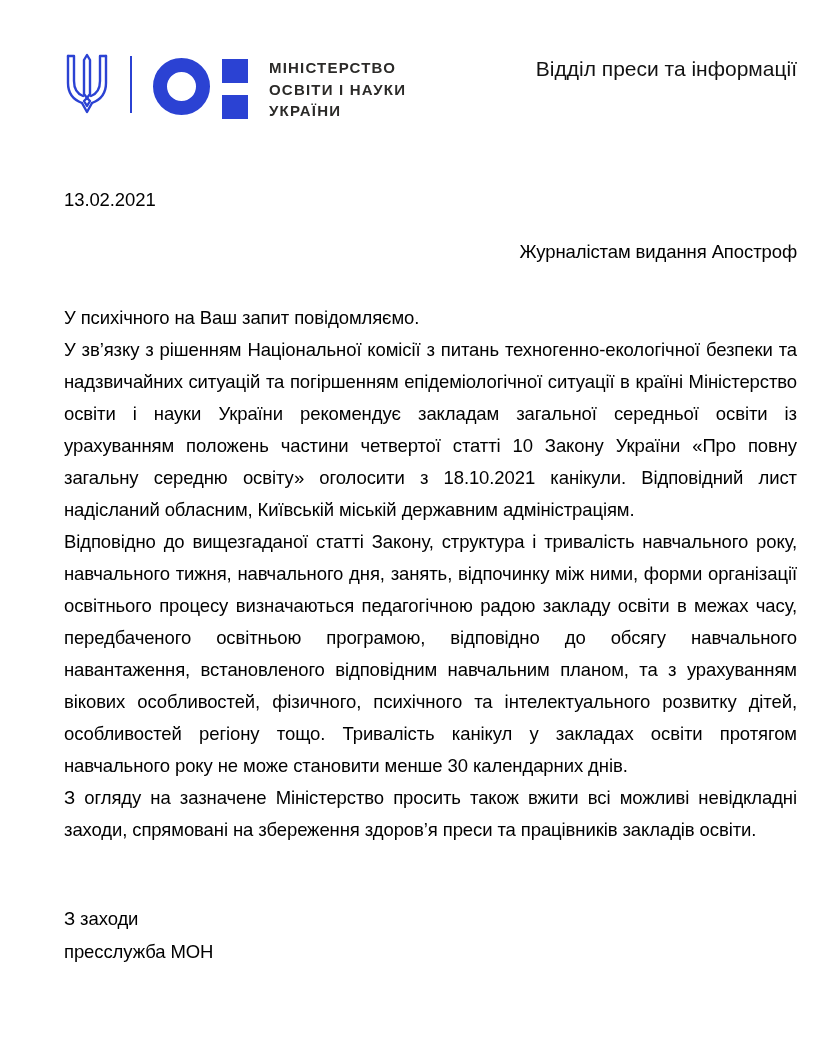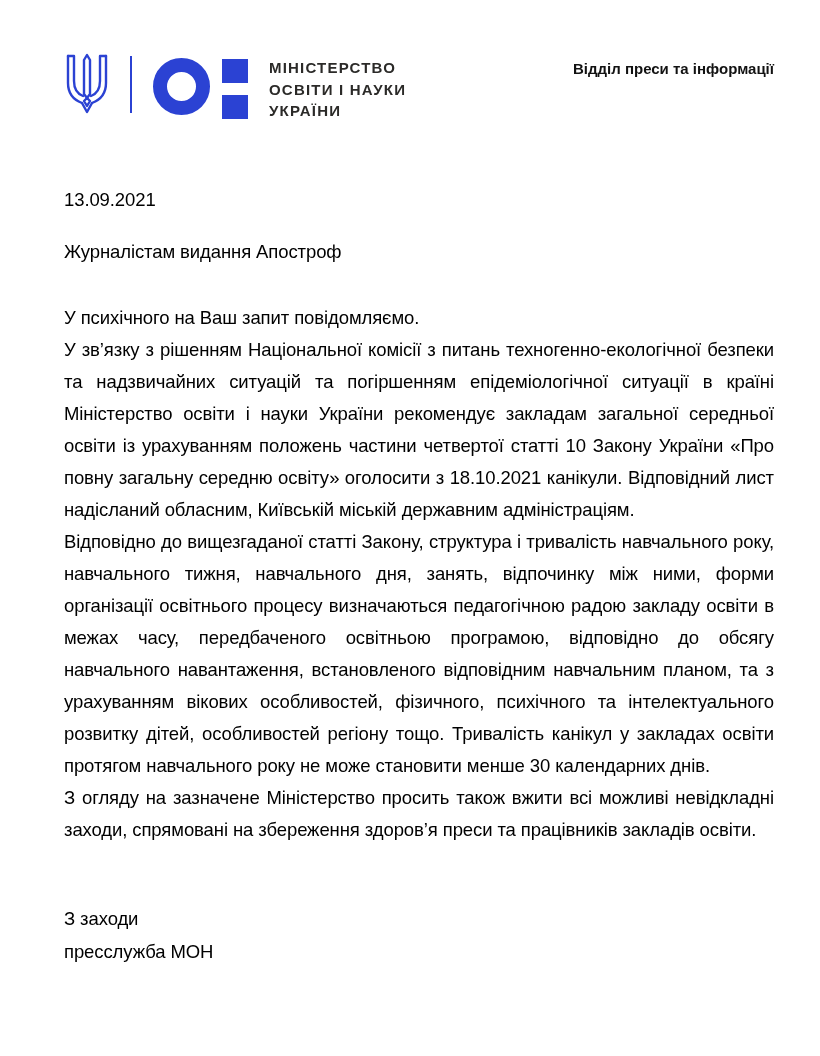--- a/index.html
+++ b/index.html
@@ -9,41 +9,41 @@
     --ministry-text:#2b2a28;
     --page-bg:#ffffff;
   }
   *{margin:0;padding:0;box-sizing:border-box;}
   html,body{background:#fff;}
   .page{
     width:820px;height:1056px;
     background:var(--page-bg);
     font-family:"Liberation Sans","DejaVu Sans",sans-serif;
     color:var(--text-dark);
-    padding:52px 46px 0 64px;
+    padding:52px 23px 0 64px;
     overflow:hidden;
     position:relative;
   }
   
   .header{display:flex;justify-content:space-between;align-items:flex-start;}
   .brand{display:flex;align-items:flex-start;}
   .tryzub{display:block;width:46px;height:66px;color:var(--logo-blue);flex:0 0 auto;}
   .brand-divider{width:2px;height:57px;background:var(--logo-blue);margin:4px 21px 0 20px;flex:0 0 auto;}
   .mon-mark{display:flex;align-items:flex-start;margin-top:6px;flex:0 0 auto;}
   .ring{width:57px;height:57px;border:14px solid var(--logo-blue);border-radius:50%;}
   .colon{display:flex;flex-direction:column;gap:12px;margin-left:12px;margin-top:1px;}
   .sq{width:26px;height:24px;background:var(--logo-blue);}
   .ministry-name{margin-left:21px;margin-top:5px;font-size:15px;font-weight:700;
     line-height:21.5px;letter-spacing:1.2px;color:var(--ministry-text);text-transform:uppercase;}
-  .contact{text-align:right;font-size:15px;line-height:25.5px;padding-top:4px;font-weight:bold;}
+  .contact{text-align:right;font-size:21px;line-height:25.5px;padding-top:4px;}
   .contact .email{color:var(--link-blue);text-decoration:underline;display:inline-block;}
   
   .letter{font-size:18.5px;line-height:32px;letter-spacing:-0.1px;color:#000;}
   .date{margin-top:62px;}
-  .addressee{text-align:left;margin-top:20px;}
+  .addressee{text-align:right;margin-top:20px;}
   .salutation{margin-top:34px;}
   .para{text-align:justify;}
   .closing{margin-top:56px;line-height:33px;}
 </style>
 </head>
 <body>
 
 <div class="page">
 
   <header class="header">
@@ -75,21 +75,21 @@
         <div>УКРАЇНИ</div>
       </div>
     </div>
 
     <div class="contact">
       <div>Відділ преси та інформації</div>
     </div>
   </header>
 
   <main class="letter">
-    <div class="date">13.09.2021</div>
+    <div class="date">13.02.2021</div>
     <div class="addressee">Журналістам видання Апостроф</div>
     <p class="salutation">У психічного на Ваш запит повідомляємо.</p>
     <p class="para">У зв’язку з рішенням Національної комісії з питань техногенно-екологічної безпеки та надзвичайних ситуацій та погіршенням епідеміологічної ситуації в країні Міністерство освіти і науки України рекомендує закладам загальної середньої освіти із урахуванням положень  частини четвертої статті 10 Закону України «Про повну загальну середню освіту» оголосити з 18.10.2021 канікули. Відповідний лист надісланий обласним, Київській міській державним адміністраціям.</p>
     <p class="para">Відповідно до вищезгаданої статті Закону, структура і тривалість навчального року, навчального тижня, навчального дня, занять, відпочинку між ними, форми організації освітнього процесу визначаються педагогічною радою закладу освіти в межах часу, передбаченого освітньою програмою, відповідно до обсягу навчального навантаження, встановленого відповідним навчальним планом, та з урахуванням вікових особливостей, фізичного, психічного та інтелектуального розвитку дітей, особливостей регіону тощо. Тривалість канікул у закладах освіти протягом навчального року не може становити менше 30 календарних днів.</p>
     <p class="para">З огляду на зазначене Міністерство просить також вжити всі можливі невідкладні заходи, спрямовані на збереження здоров’я преси та працівників закладів освіти.</p>
     <div class="closing">
       <div>З заходи</div>
       <div>пресслужба МОН</div>
     </div>
   </main>

